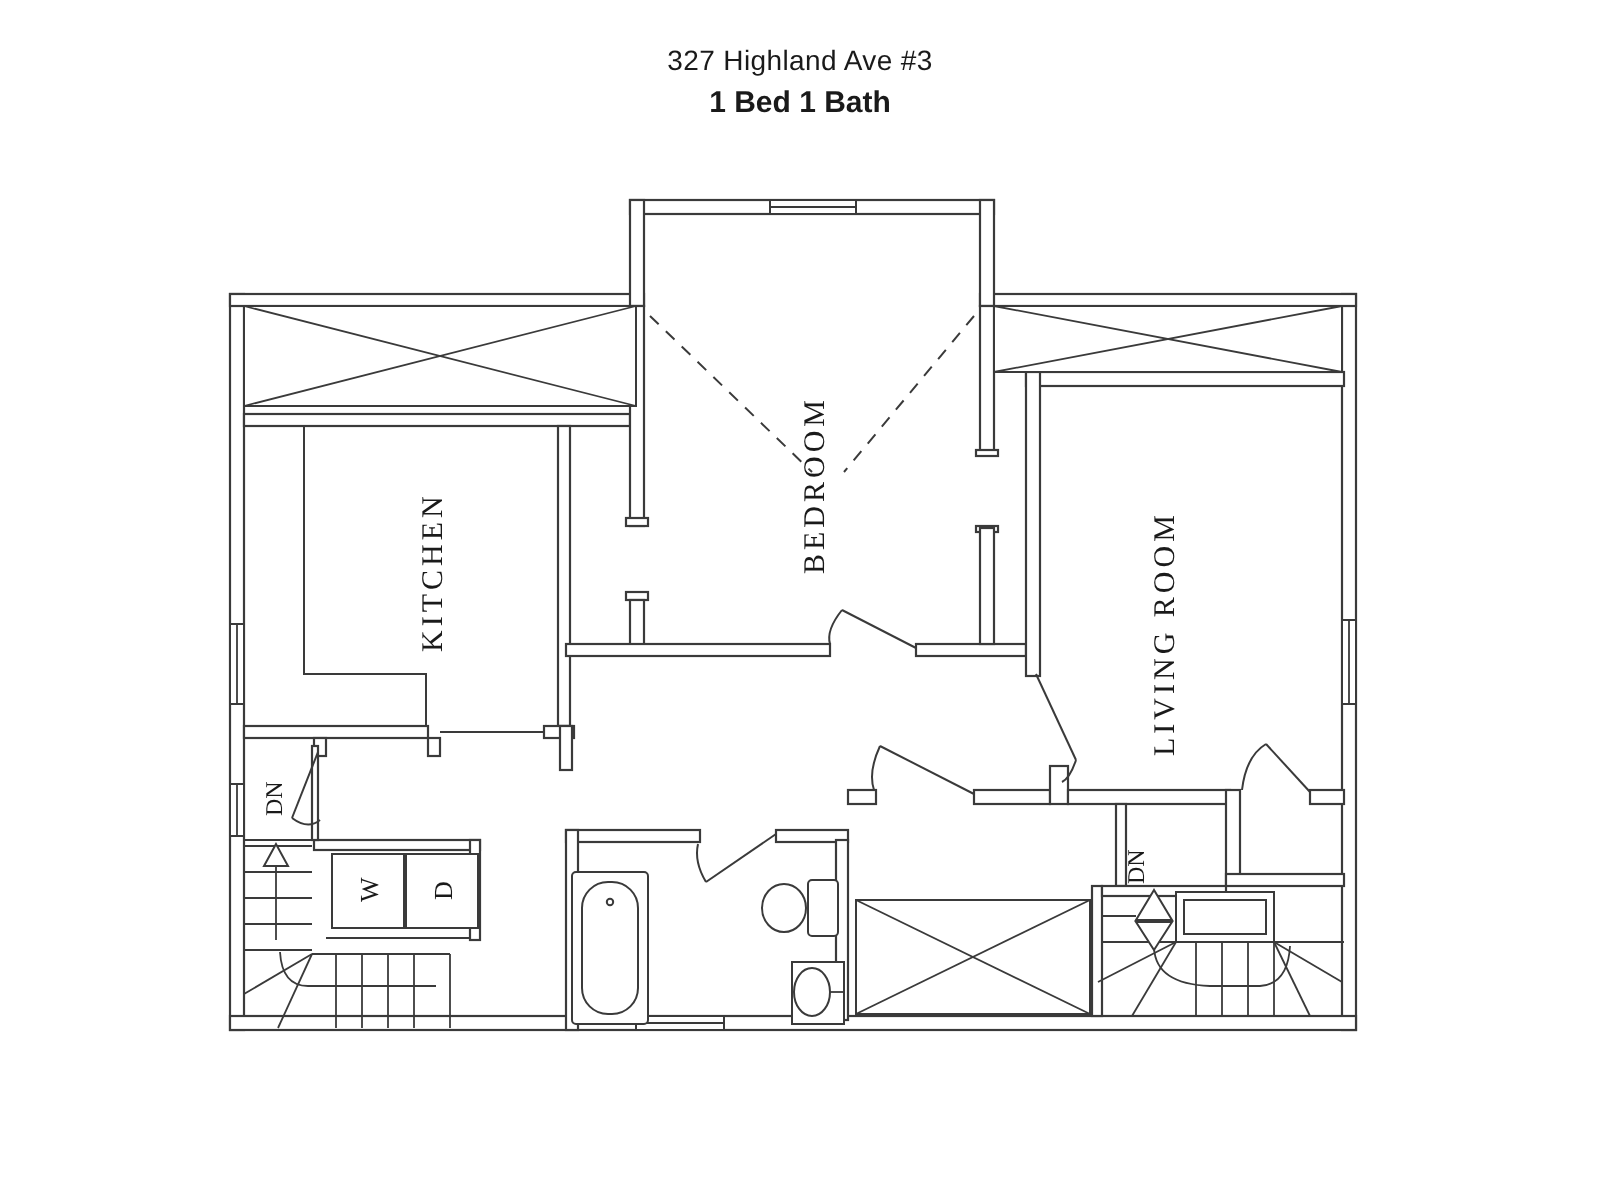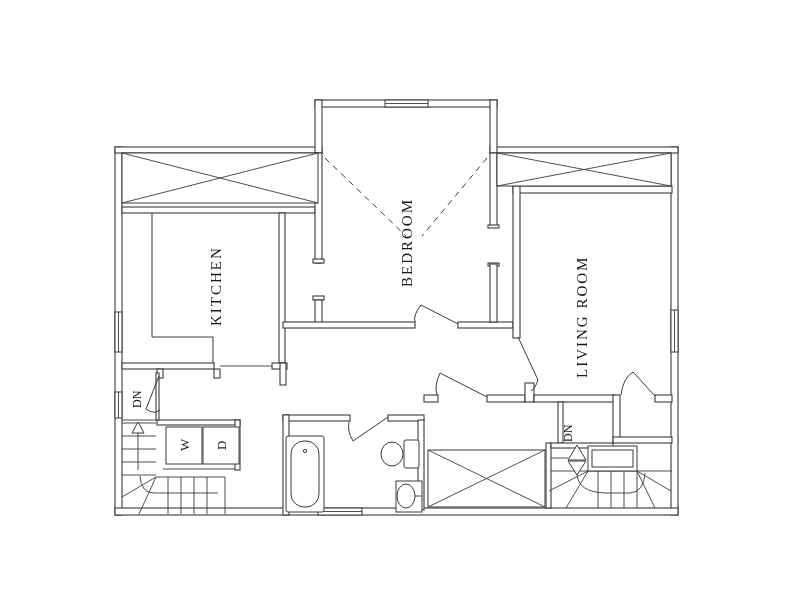--- a/index.html
+++ b/index.html
@@ -16,20 +16,22 @@
   .dash { fill:none; stroke:var(--line); stroke-width:1; stroke-dasharray:6 5; }
   .fixt { fill:#fff; stroke:var(--line); stroke-width:1; }
   .roomlabel { font-family:"Liberation Serif", serif; font-size:15px; letter-spacing:2px; fill:var(--txt); }
   .smalllabel { font-family:"Liberation Serif", serif; font-size:13px; fill:var(--txt); }
   .dnlabel { font-family:"Liberation Serif", serif; font-size:12px; fill:var(--txt); }
 </style>
 </head>
 <body>
 
 <div class="titles">
+  <div class="plan-title">327 Highland Ave #3</div>
+  <div class="plan-subtitle">1 Bed 1 Bath</div>
 </div>
 
 <svg class="plan" width="800" height="600" viewBox="0 0 800 600">
 
   <g>
     <rect class="wall" x="115" y="147" width="7" height="368"></rect>
     <rect class="wall" x="671" y="147" width="7" height="368"></rect>
     <rect class="wall" x="115" y="508" width="563" height="7"></rect>
     <rect class="wall" x="115" y="147" width="207" height="6"></rect>
     <rect class="wall" x="490" y="147" width="188" height="6"></rect>

